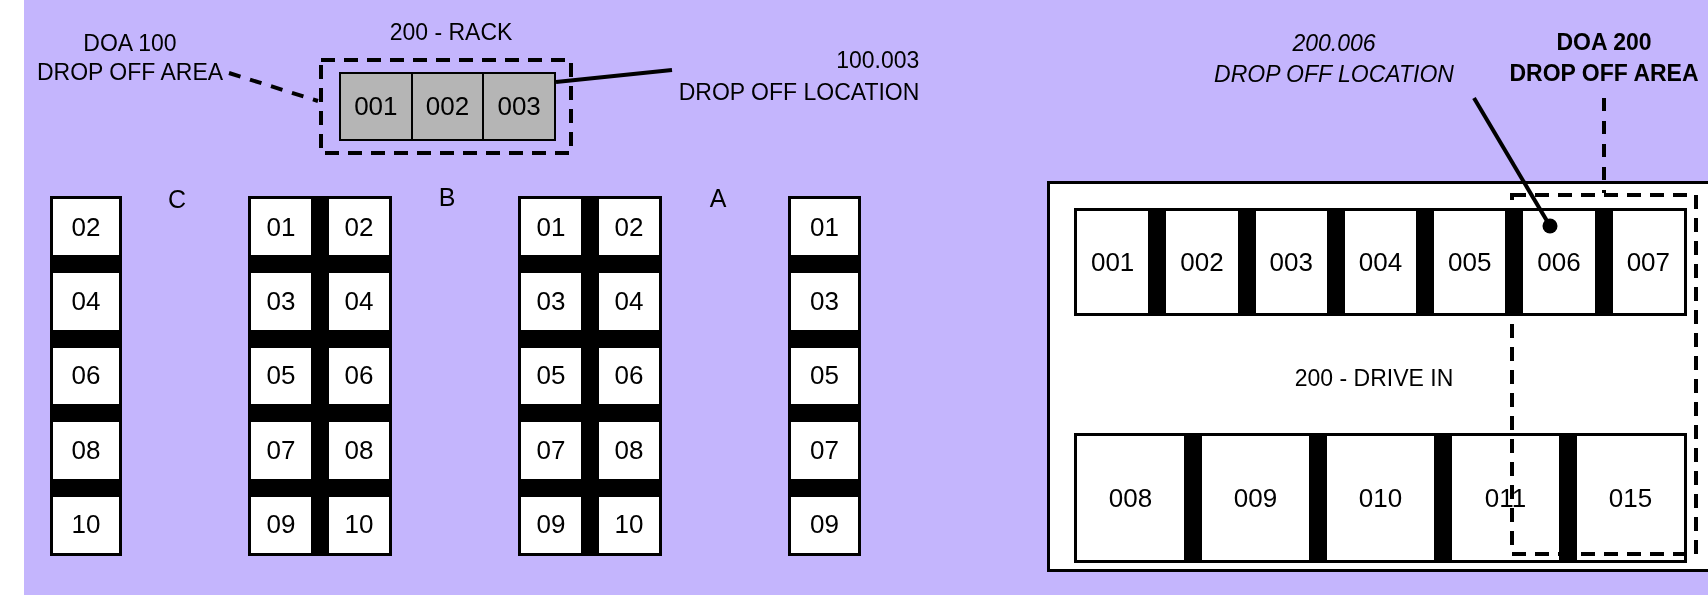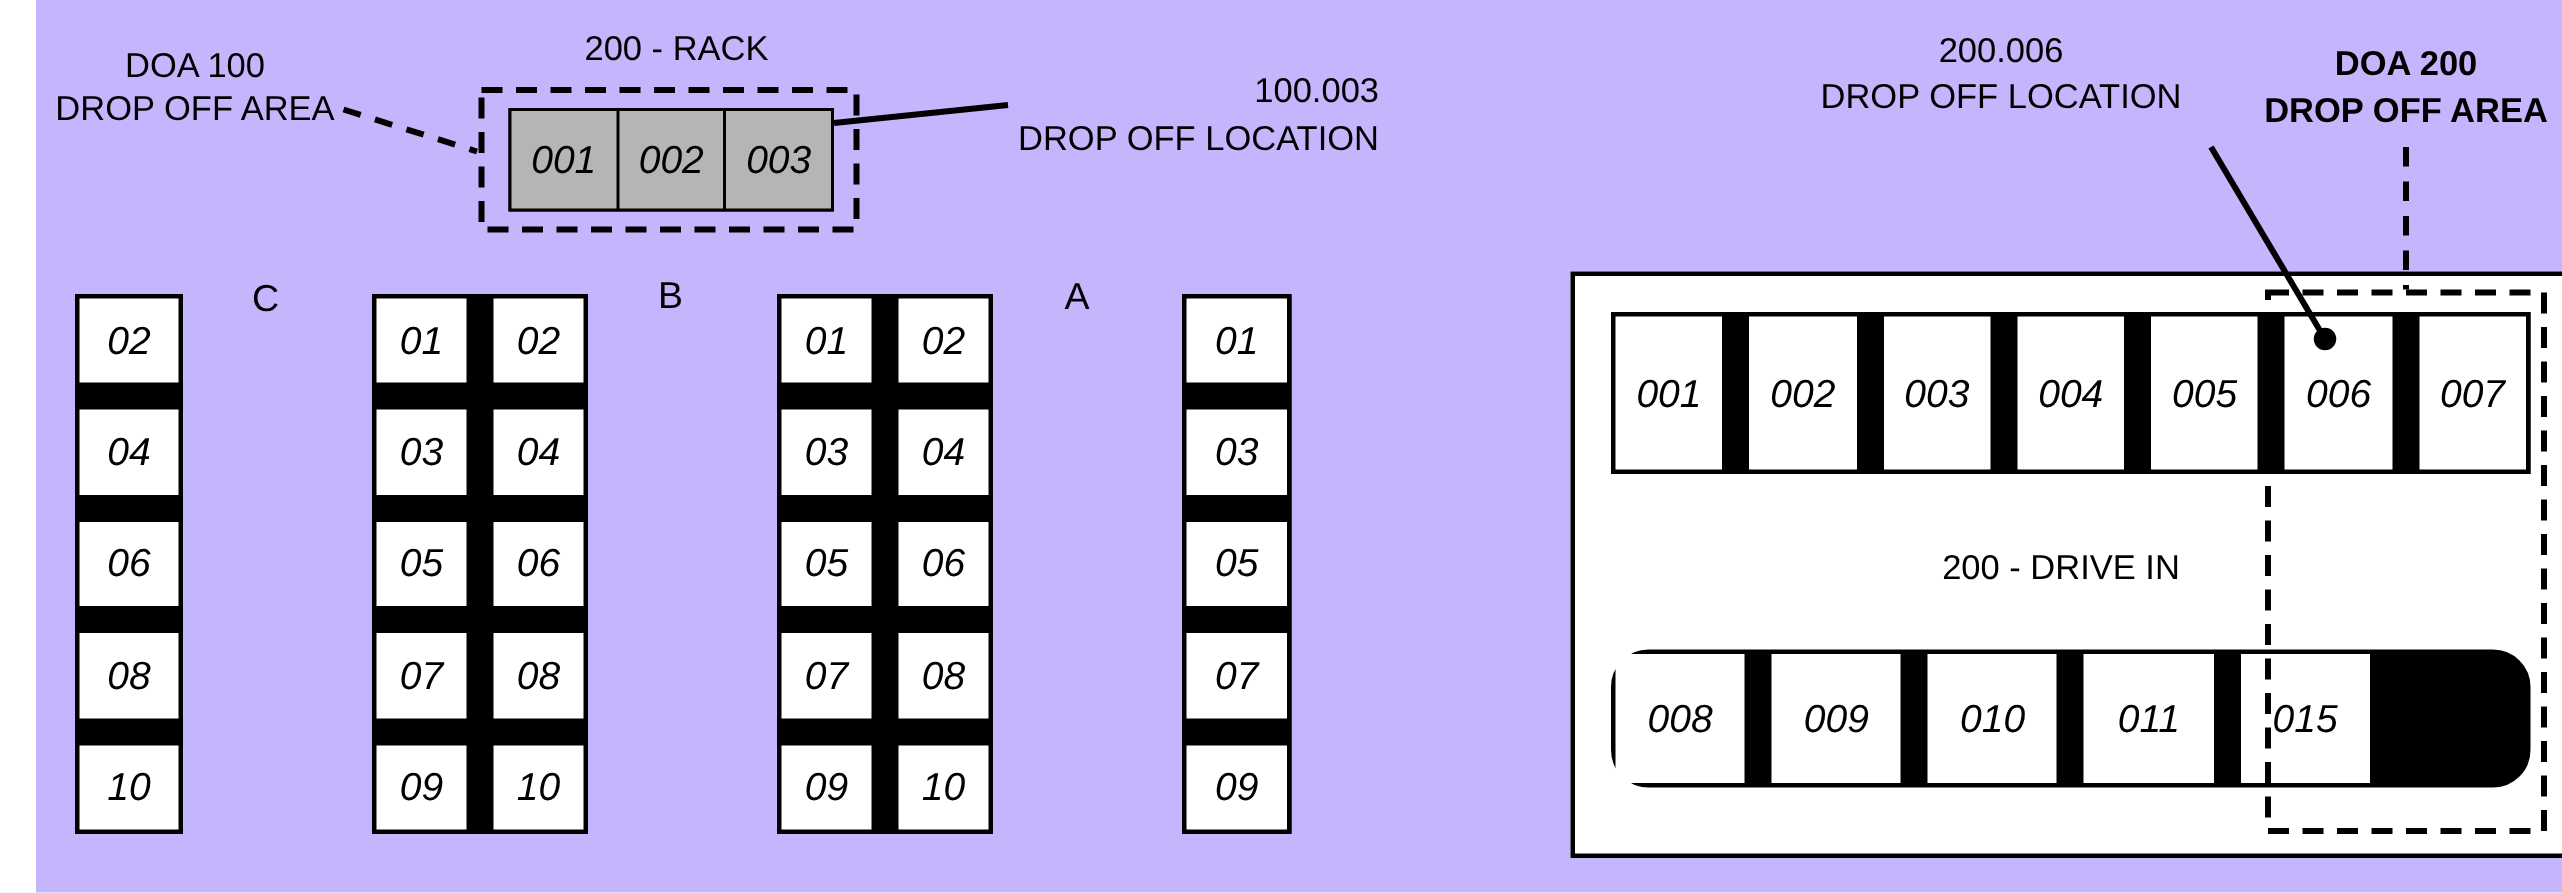--- a/index.html
+++ b/index.html
@@ -36,21 +36,20 @@
     gap:18px;
     box-sizing:border-box;
   }
   .cell{
     background:#fff;
     display:flex;
     align-items:center;
     justify-content:center;
     font-size:26px;
     color:#000;
-    font-style:italic;
   }
   .rack-grid{
     border:2px solid #000;
     gap:2px;
     grid-template-columns:repeat(3,1fr);
   }
   .rack-grid .cell{ background:#b5b5b5; }
   .outer-box{
     position:absolute;
     border:3px solid #000;
@@ -126,21 +125,21 @@
   </div>
 
   <div class="cell-grid" style="left:764px;top:196px;width:73px;height:360px;grid-template-rows:repeat(5,1fr);">
     <div class="cell">01</div>
     <div class="cell">03</div>
     <div class="cell">05</div>
     <div class="cell">07</div>
     <div class="cell">09</div>
   </div>
 
-  <div class="note" style="left:1310px;top:18px;line-height:31px;">
+  <div class="note" style="left:1310px;top:28px;line-height:31px;font-style:italic;">
     <div>200.006</div>
     <div>DROP OFF LOCATION</div>
   </div>
 
   <div class="note" style="left:1580px;top:27px;line-height:31px;font-weight:bold;">
     <div>DOA 200</div>
     <div>DROP OFF AREA</div>
   </div>
 
   <div class="outer-box" style="left:1023px;top:181px;width:670px;height:391px;"></div>
@@ -150,21 +149,21 @@
     <div class="cell">002</div>
     <div class="cell">003</div>
     <div class="cell">004</div>
     <div class="cell">005</div>
     <div class="cell">006</div>
     <div class="cell">007</div>
   </div>
 
   <div class="note" style="left:1350px;top:363px;font-size:23px;">200 - DRIVE IN</div>
 
-  <div class="cell-grid" style="left:1050px;top:433px;width:613px;height:92px;grid-template-columns:repeat(6,1fr);border-radius:25px;">
+  <div class="cell-grid" style="left:1050px;top:433px;width:613px;height:130px;grid-template-columns:repeat(5,1fr);">
     <div class="cell">008</div>
     <div class="cell">009</div>
     <div class="cell">010</div>
     <div class="cell">011</div>
     <div class="cell">015</div>
   </div>
 
   <svg class="overlay" width="1708" height="595" viewBox="0 0 1708 595">
 
     <rect x="297" y="60" width="250" height="93" fill="none" stroke="#000" stroke-width="4" stroke-dasharray="14 9"></rect>

